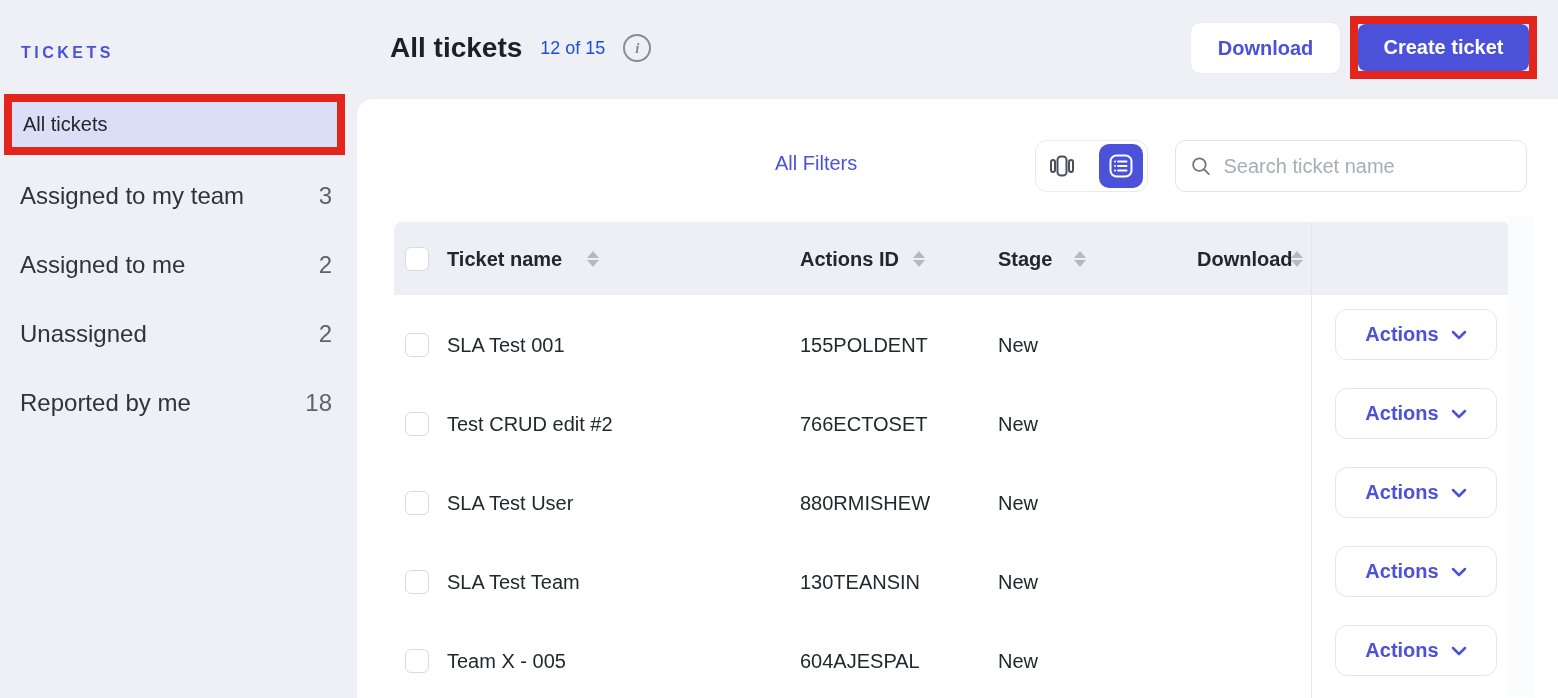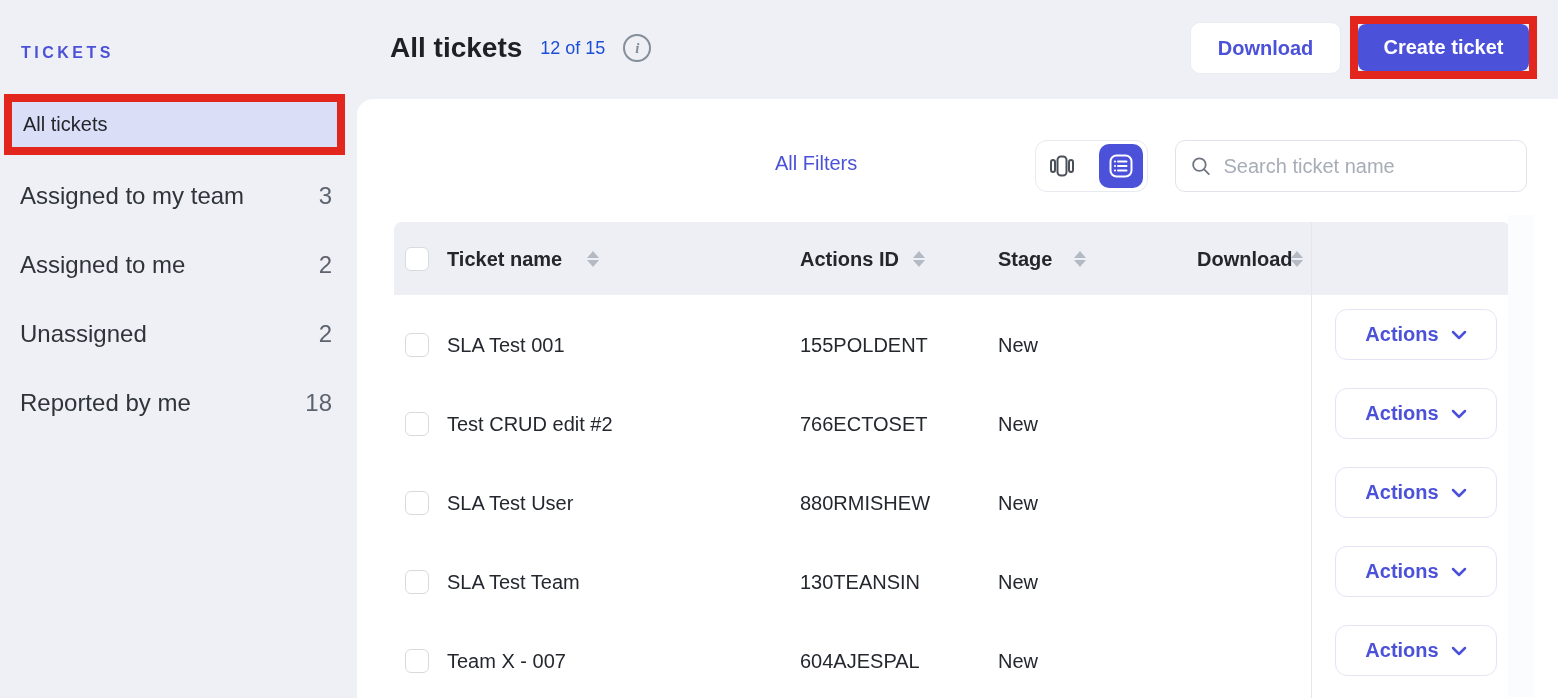--- a/index.html
+++ b/index.html
@@ -205,21 +205,21 @@
     <button class="btn-actions">
       <span>Actions</span>
       <svg width="16" height="10" viewBox="0 0 16 10">
           <polyline points="2,2 8,8 14,2" fill="none" stroke="#4b51d8" stroke-width="2.5" stroke-linecap="round" stroke-linejoin="round"></polyline>
         </svg>
     </button>
   </div>
 
   <div class="trow" style="top:512px;">
     <span class="cbx"></span>
-    <span class="col td" style="left:53px;">Team X - 007</span>
+    <span class="col td" style="left:53px;">Team X - 005</span>
     <span class="col td" style="left:406px;text-align:right;">604AJESPAL</span>
     <span class="col td" style="left:604px;">New</span>
     <span class="col td" style="left:803px;"></span>
     <button class="btn-actions">
       <span>Actions</span>
       <svg width="16" height="10" viewBox="0 0 16 10">
           <polyline points="2,2 8,8 14,2" fill="none" stroke="#4b51d8" stroke-width="2.5" stroke-linecap="round" stroke-linejoin="round"></polyline>
         </svg>
     </button>
   </div>

